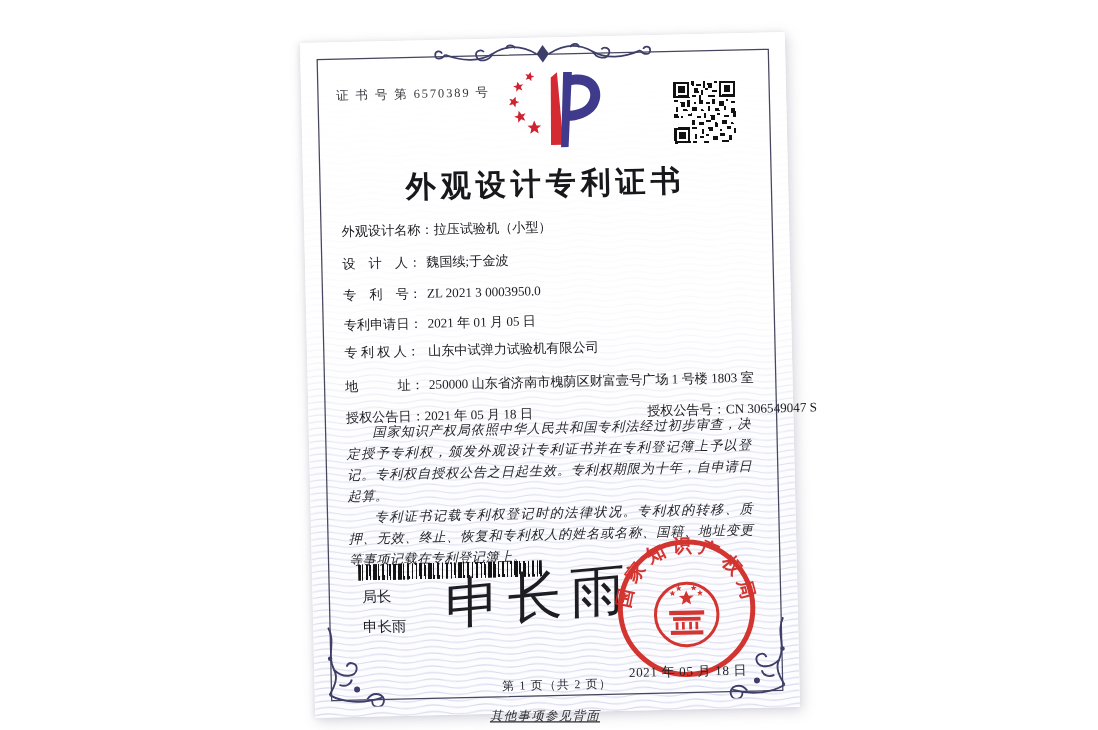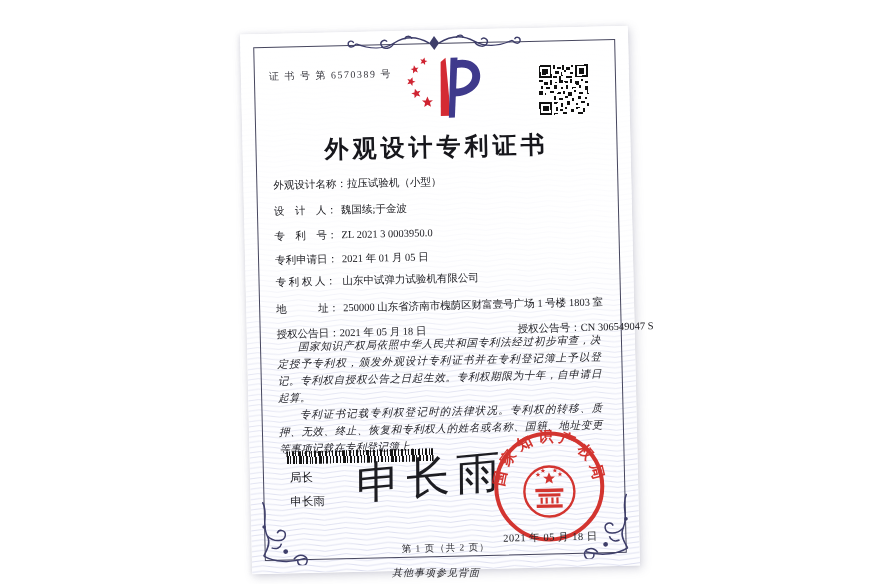--- a/index.html
+++ b/index.html
@@ -59,21 +59,21 @@
   }
   .page-info{
     position:absolute;left:13px;right:13px;top:512px;text-align:center;
     font-size:9.5px;color:#2a2a30;letter-spacing:1px;
   }
   .ornament-top{position:absolute;left:50%;top:3px;transform:translateX(-50%);}
   .flourish-bl{position:absolute;left:6px;bottom:8px;}
   .flourish-br{position:absolute;right:6px;bottom:8px;transform:scaleX(-1);}
   .footer-note{
     position:absolute;left:392px;top:566px;
-    font-size:10px;font-style:italic;color:#2b2b30;letter-spacing:1px;
+    font-size:10px;font-style:italic;color:#2b2b30;letter-spacing:1px;text-decoration:underline;
   }
 </style>
 </head>
 <body>
 
 <svg width="0" height="0" style="position:absolute" aria-hidden="true">
   <defs>
     <path id="star" d="M0,-5 L1.47,-1.55 L4.76,-1.55 L2.14,0.59 L2.94,4.05 L0,2.1 L-2.94,4.05 L-2.14,0.59 L-4.76,-1.55 L-1.47,-1.55 Z"></path>
     <pattern id="waves" width="42" height="5.2" patternUnits="userSpaceOnUse">
       <path d="M0 2.6 Q10.5 0.2 21 2.6 T42 2.6" fill="none" stroke="#b4b8dc" stroke-width="0.8" opacity="0.55"></path>

